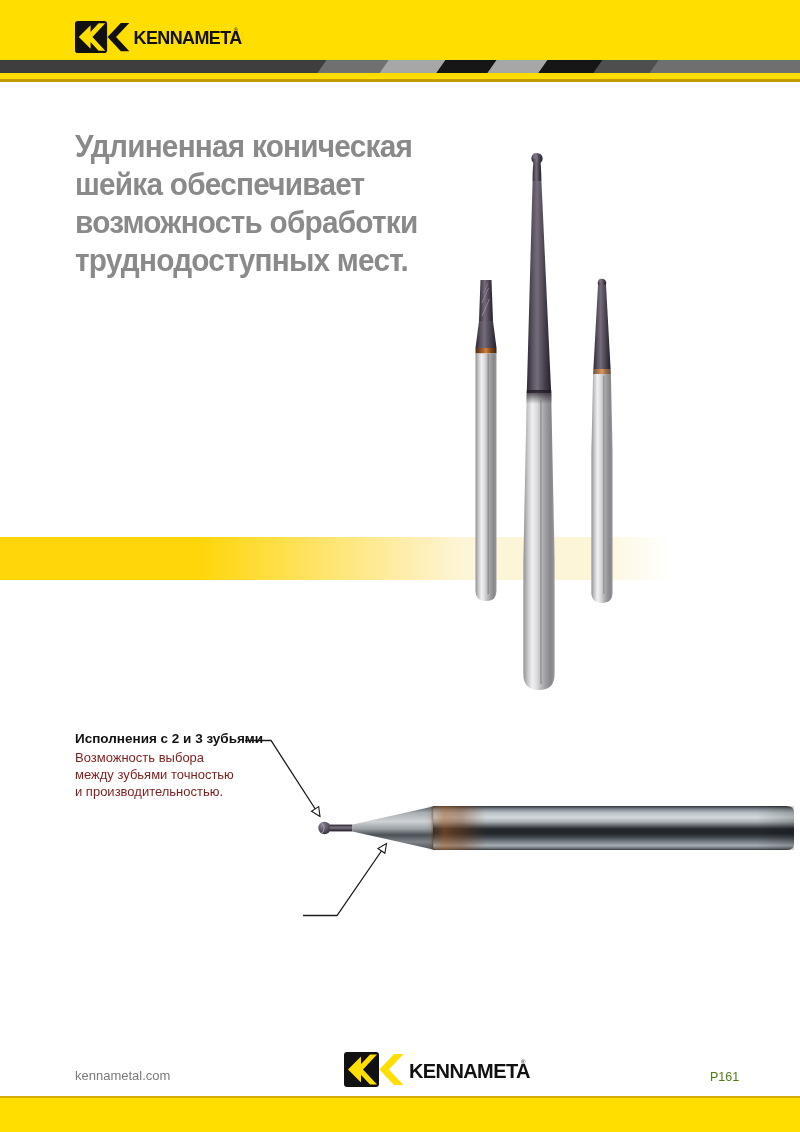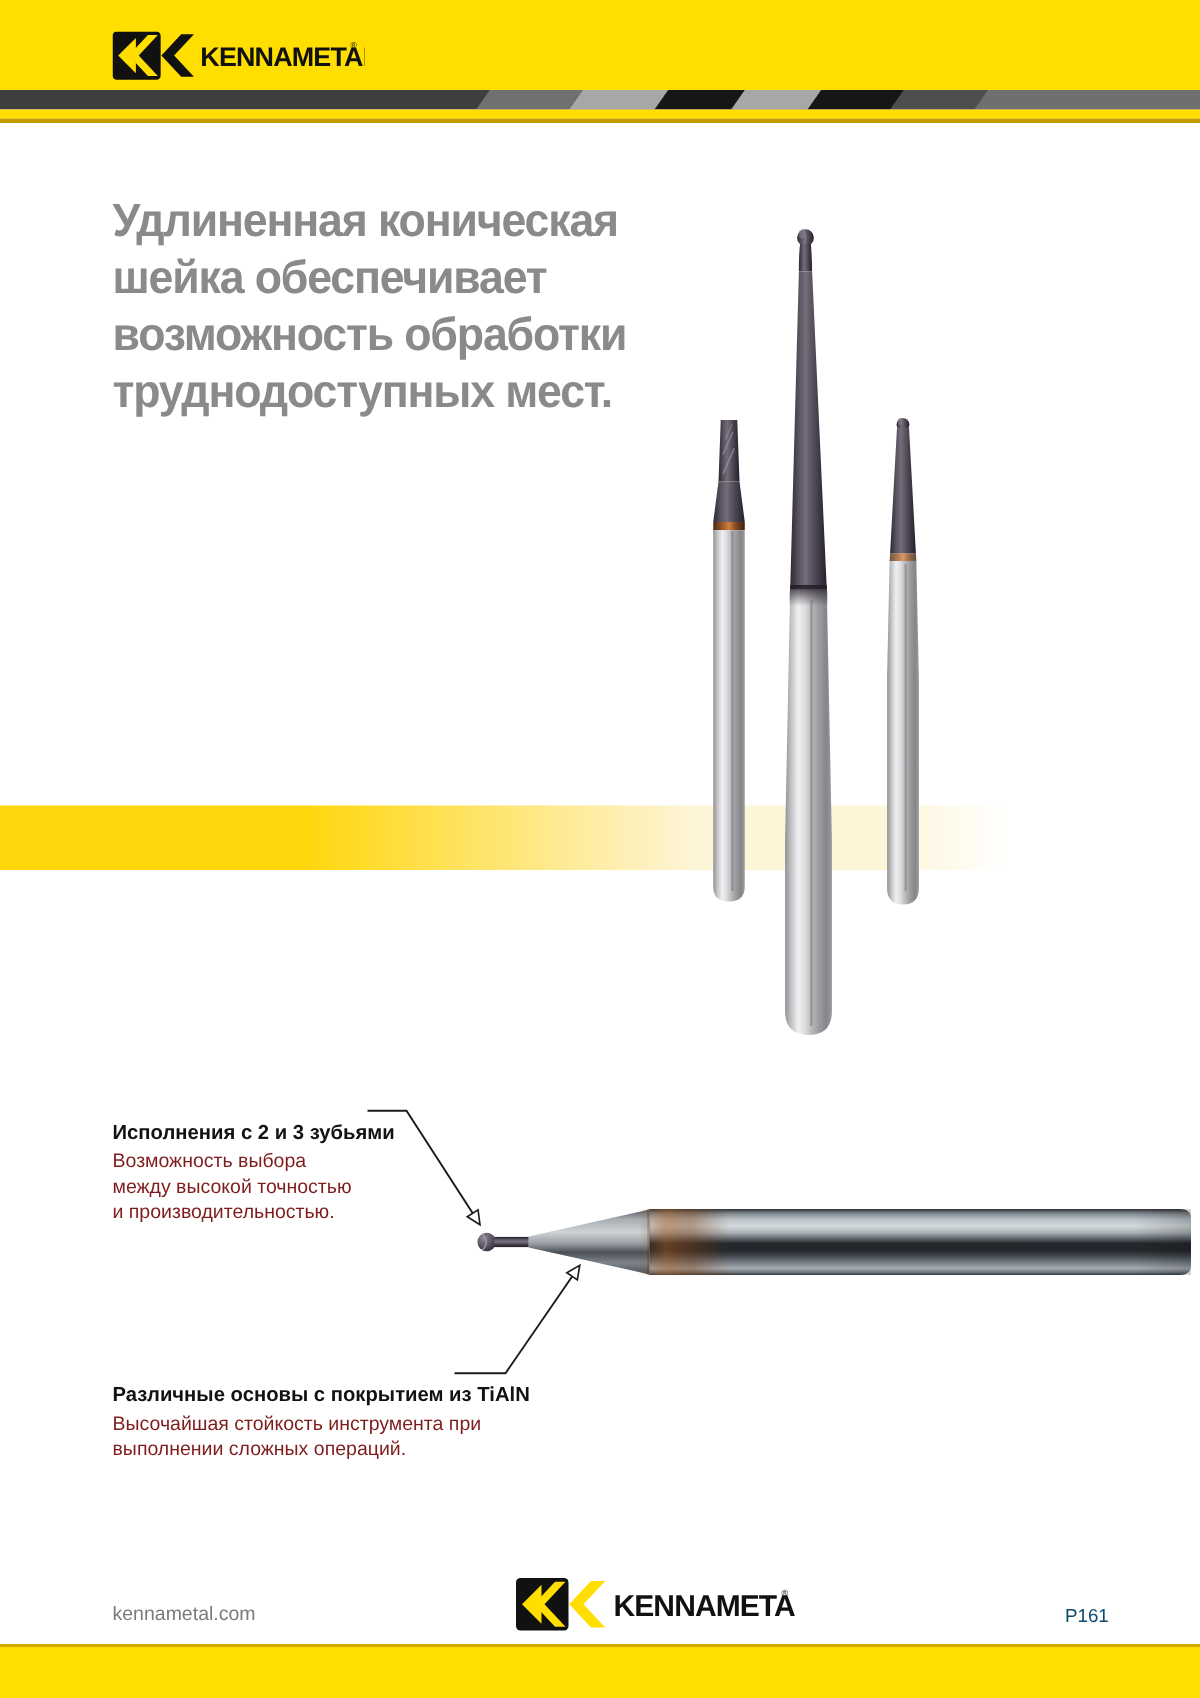--- a/index.html
+++ b/index.html
@@ -19,29 +19,29 @@
             transform-origin:left top;white-space:nowrap;}
   
   .midband{position:absolute;left:0;top:537px;width:800px;height:43px;
     background:linear-gradient(90deg,#FFD60A 0%,#FFD60A 25%,#FEEFB4 52%,#FDF5D8 58%,
                #FDF5D8 74%,rgba(253,245,216,0) 84%,rgba(253,245,216,0) 100%);}
   
   .svg-vtools{position:absolute;left:440px;top:120px;width:230px;height:580px;pointer-events:none;}
   .svg-htool{position:absolute;left:300px;top:786px;width:500px;height:84px;pointer-events:none;}
   .svg-callouts{position:absolute;left:0;top:690px;width:800px;height:280px;pointer-events:none;}
   
-  .callout{position:absolute;left:75px;color:#222;margin-top:16px;}
+  .callout{position:absolute;left:75px;color:#222;}
   .callout .c-title{font-size:13.5px;font-weight:bold;color:#121212;line-height:16px;margin-bottom:2px;white-space:nowrap;}
   .callout .c-line{font-size:13px;line-height:17px;color:#7f1d1d;white-space:nowrap;}
   .callout-1{top:731px;}
   .callout-2{top:906px;}
   
   .footer-site{position:absolute;left:75px;top:1068px;font-size:13px;color:#7A7A7A;text-decoration:none;text-align:center;}
   .footer-logo{position:absolute;left:344px;top:1052px;height:36px;}
-  .footer-page{position:absolute;left:710px;top:1070px;font-size:12.5px;color:#0c4a6e;text-align:right;}
+  .footer-page{position:absolute;left:710px;top:1070px;font-size:12.5px;color:#4d7c0f;text-align:right;}
   .bottombar{position:absolute;left:0;top:1096px;width:800px;height:36px;background:#FFDE00;
              border-top:2px solid #D2AC00;box-sizing:content-box;}
 </style>
 </head>
 <body>
 
 <div class="page">
 
   <header class="topbar">
     <svg class="logo-svg" viewBox="0 0 178 36">
@@ -213,27 +213,22 @@
     <g>
       <path d="M303,915.5 H337 L383.5,848" stroke="#ffffff" stroke-width="4" fill="none"></path>
       <path d="M303,915.5 H337 L383.5,848" stroke="#1c1c1c" stroke-width="1.3" fill="none"></path>
       <polygon points="386.5,843.5 384.9,853.3 377.9,848.5" fill="#ffffff" stroke="#1c1c1c" stroke-width="1.1"></polygon>
     </g>
   </svg>
 
   <div class="callout callout-1">
     <div class="c-title">Исполнения с 2 и 3 зубьями</div>
     <div class="c-line">Возможность выбора</div>
-    <div class="c-line">между высокой точностью</div>
+    <div class="c-line">между зубьями точностью</div>
     <div class="c-line">и производительностью.</div>
-  </div>
-  <div class="callout callout-2">
-    <div class="c-title">Различные основы с покрытием из TiAlN</div>
-    <div class="c-line">Высочайшая стойкость инструмента при</div>
-    <div class="c-line">выполнении сложных операций.</div>
   </div>
 
   <a class="footer-site" href="#">kennametal.com</a>
 
   <svg class="footer-logo" viewBox="0 0 186 36">
     <g>
       <rect x="0" y="0" width="35" height="35" rx="3" fill="#111111"></rect>
       <polygon points="4,17.5 17,4.5 17,30.5" fill="#FFDE00"></polygon>
       <polygon points="12,17.5 26,2.5 33,2.5 19,17.5 33,32.5 26,32.5" fill="#FFDE00"></polygon>
       <polygon points="35.5,17.5 50,2 59.5,2 45,17.5 59.5,33 50,33" fill="#FFDE00"></polygon>

